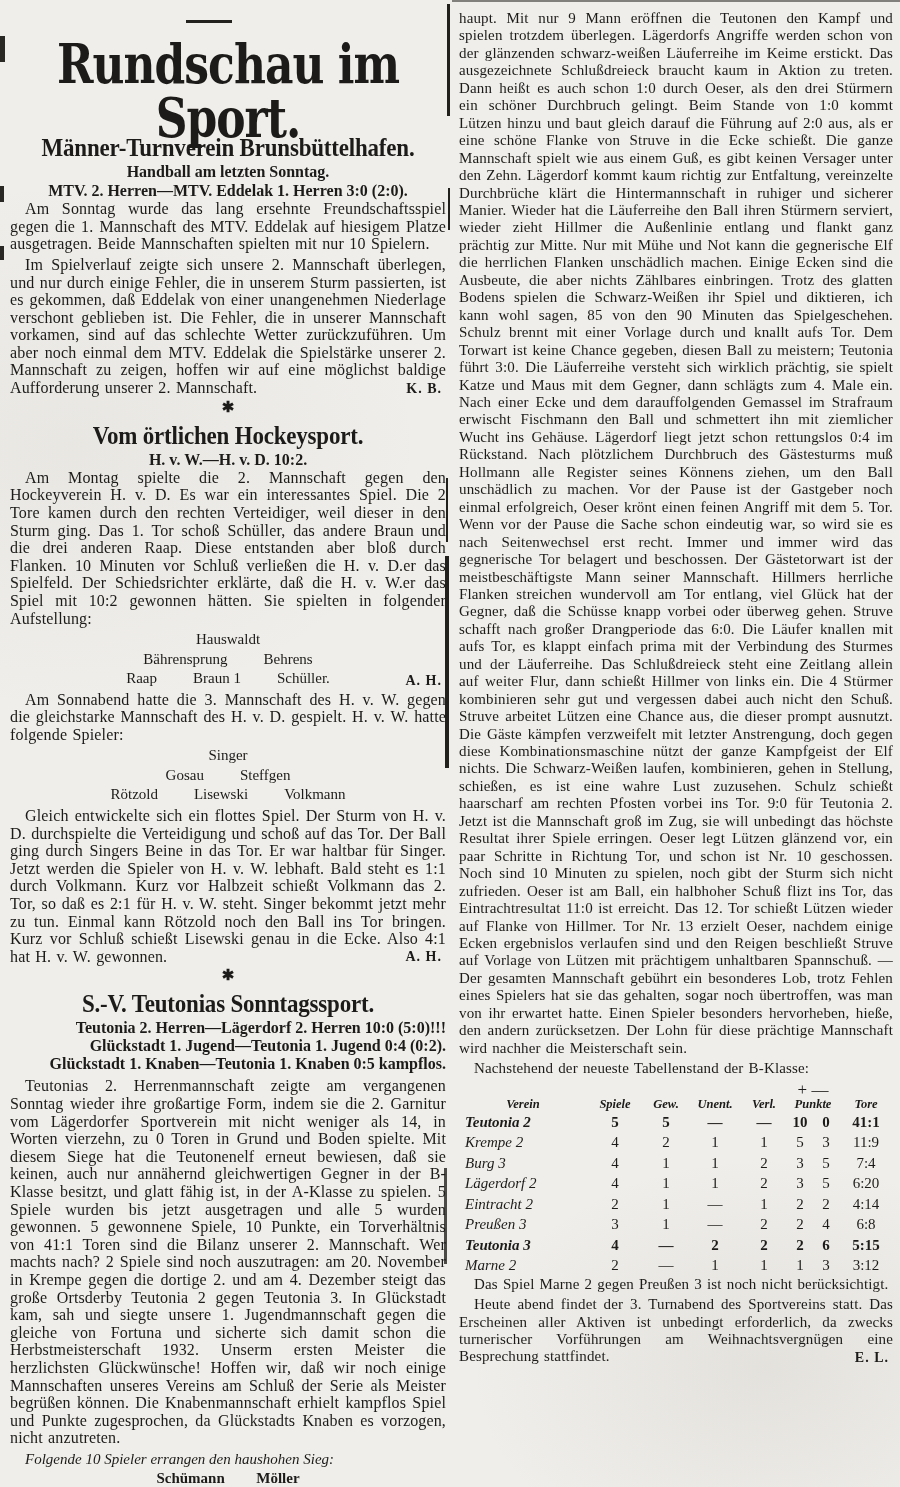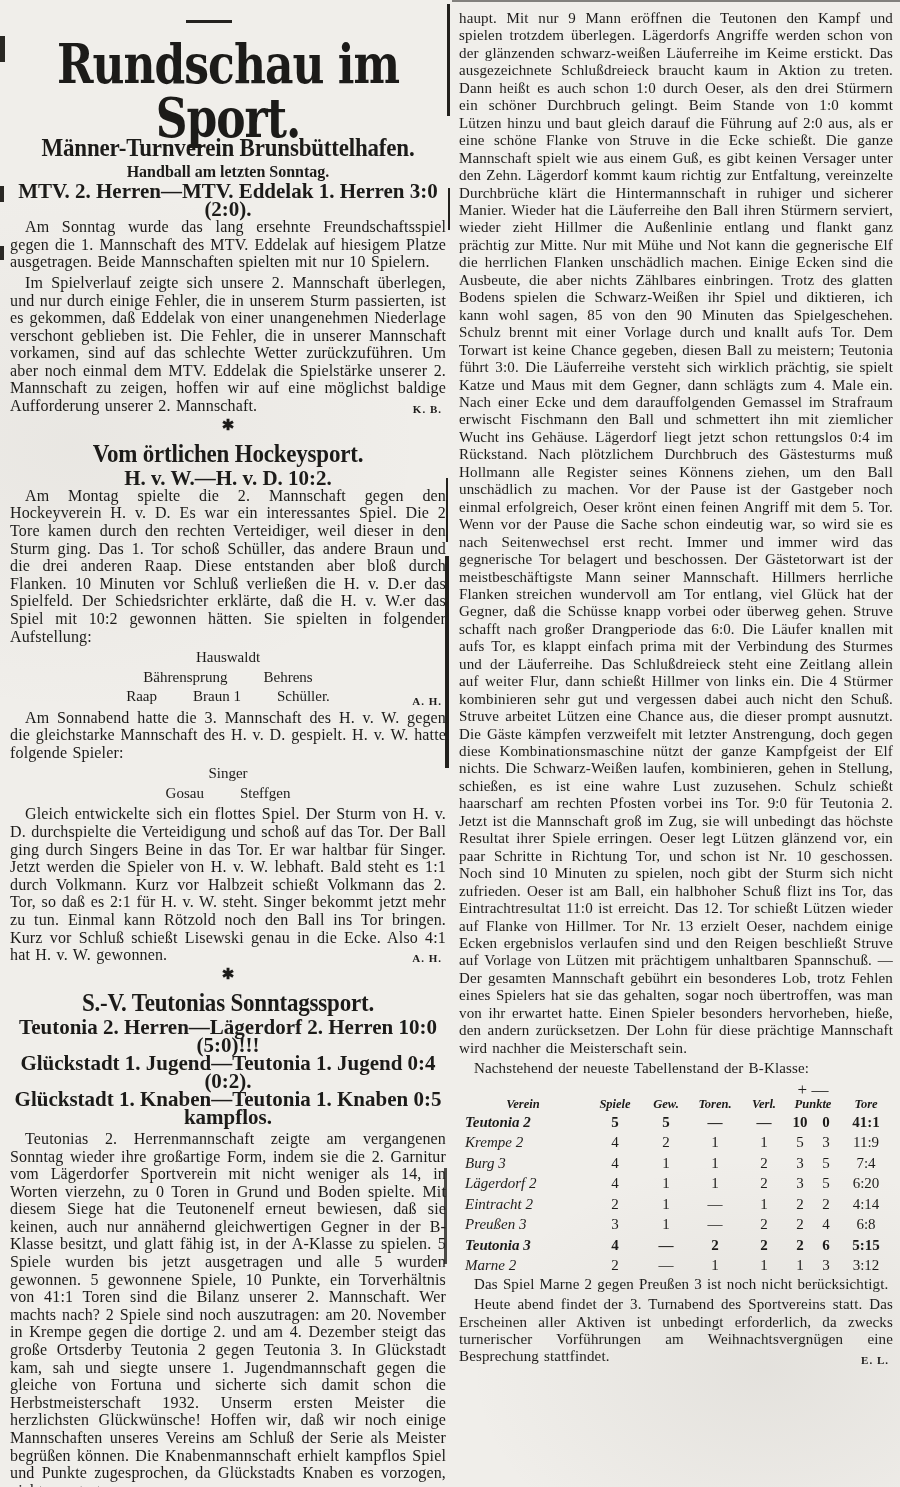--- a/index.html
+++ b/index.html
@@ -32,28 +32,28 @@
     font-family:"DejaVu Serif", serif;font-weight:bold;
     font-size:44px;letter-spacing:-1px;line-height:1.0;
     transform:scaleY(1.22);transform-origin:top center;
   }
   h2.sec{
     margin:10px 0 3px;text-align:center;font-weight:bold;
     font-size:23px;line-height:1.05;letter-spacing:-.2px;
     transform:scaleY(1.12);transform-origin:center;
   }
   h3.sub{margin:2px 0 1px;text-align:center;font-weight:bold;font-size:16px;}
-  .scoreline{text-align:center;font-weight:bold;font-size:21px;line-height:18px;margin:0 0;}
-  .scoreline.left{text-align:center;}
+  .scoreline{text-align:center;font-weight:bold;font-size:16px;line-height:18px;margin:0 0;}
+  .scoreline.left{text-align:right;}
   p.body{
     margin:0 0 3px;text-indent:15px;text-align:justify;
     font-size:16px;line-height:17.6px;word-spacing:1.2px;letter-spacing:.15px;
   }
   .psig{position:relative;}
-  .sig{position:absolute;right:4px;bottom:0;font-weight:bold;letter-spacing:1px;font-size:11px;}
+  .sig{position:absolute;right:4px;bottom:0;font-weight:bold;letter-spacing:1px;font-size:14px;}
   .star{ text-align:center;font-size:15px;font-weight:bold;line-height:14px;margin:3px 0 2px;}
   .lineup{position:relative;margin:1px 0 2px;}
   .lineup-row{display:flex;justify-content:center;gap:2.4em;font-size:15px;line-height:19.5px;}
   .lineup.bold .lineup-row{font-weight:bold;gap:2.1em;}
   .intro-line{font-size:15px;line-height:18px;text-indent:15px;font-style:italic;}
 
   
   .col-right p.body{font-size:15px;line-height:17.45px;}
   .tbl-wrap{margin-top:4px;}
   .tbl{display:grid;grid-template-columns:128px 56px 46px 52px 46px 26px 26px auto;
@@ -115,20 +115,25 @@
     </div>
     <p class="body">Am Sonnabend hatte die 3. Mannschaft des H. v. W. gegen die gleichstarke Mannschaft des H. v. D. gespielt. H. v. W. hatte folgende Spieler:</p>
     <div class="lineup">
         <div class="lineup-row">
           <span>Singer</span>
         </div>
         <div class="lineup-row">
           <span>Gosau</span>
           <span>Steffgen</span>
         </div>
+        <div class="lineup-row">
+          <span>Rötzold</span>
+          <span>Lisewski</span>
+          <span>Volkmann</span>
+        </div>
       </div>
     <div class="psig">
       <p class="body">Gleich entwickelte sich ein flottes Spiel. Der Sturm von H. v. D. durchspielte die Verteidigung und schoß auf das Tor. Der Ball ging durch Singers Beine in das Tor. Er war haltbar für Singer. Jetzt werden die Spieler von H. v. W. lebhaft. Bald steht es 1:1 durch Volkmann. Kurz vor Halbzeit schießt Volkmann das 2. Tor, so daß es 2:1 für H. v. W. steht. Singer bekommt jetzt mehr zu tun. Einmal kann Rötzold noch den Ball ins Tor bringen. Kurz vor Schluß schießt Lisewski genau in die Ecke. Also 4:1 hat H. v. W. gewonnen.</p>
       <span class="sig">A. H.</span>
     </div>
     <div class="star">✱</div>
 
     <h2 class="sec">S.-V. Teutonias Sonntagssport.</h2>
     <div class="scoreline left">Teutonia 2. Herren—Lägerdorf 2. Herren 10:0 (5:0)!!!</div>
     <div class="scoreline left">Glückstadt 1. Jugend—Teutonia 1. Jugend 0:4 (0:2).</div>
@@ -167,21 +172,21 @@
           <div class="c"></div>
           <div class="c"></div>
           <div class="c"></div>
           <div class="c"></div>
           <div class="c"></div>
           <div class="plusminus">+ —</div>
           <div class="c"></div>
           <div class="hdr c">Verein</div>
           <div class="hdr c">Spiele</div>
           <div class="hdr c">Gew.</div>
-          <div class="hdr c">Toren.</div>
+          <div class="hdr c">Unent.</div>
           <div class="hdr c">Verl.</div>
           <div class="hdr punkte-h c">Punkte</div>
           <div class="hdr c">Tore</div>
           <div class="l bold">Teutonia 2</div>
           <div class="c bold">5</div>
           <div class="c bold">5</div>
           <div class="c bold">—</div>
           <div class="c bold">—</div>
           <div class="c bold">10</div>
           <div class="c bold">0</div>

